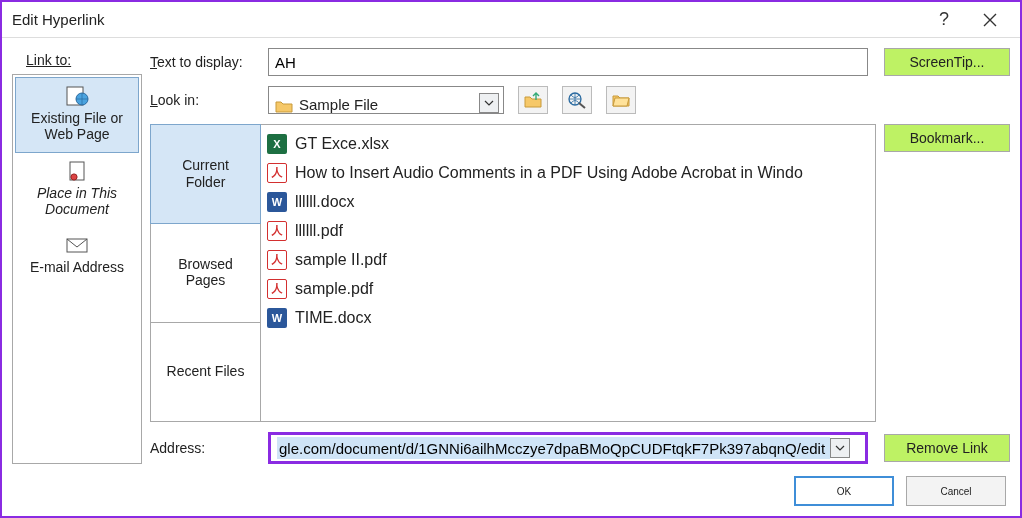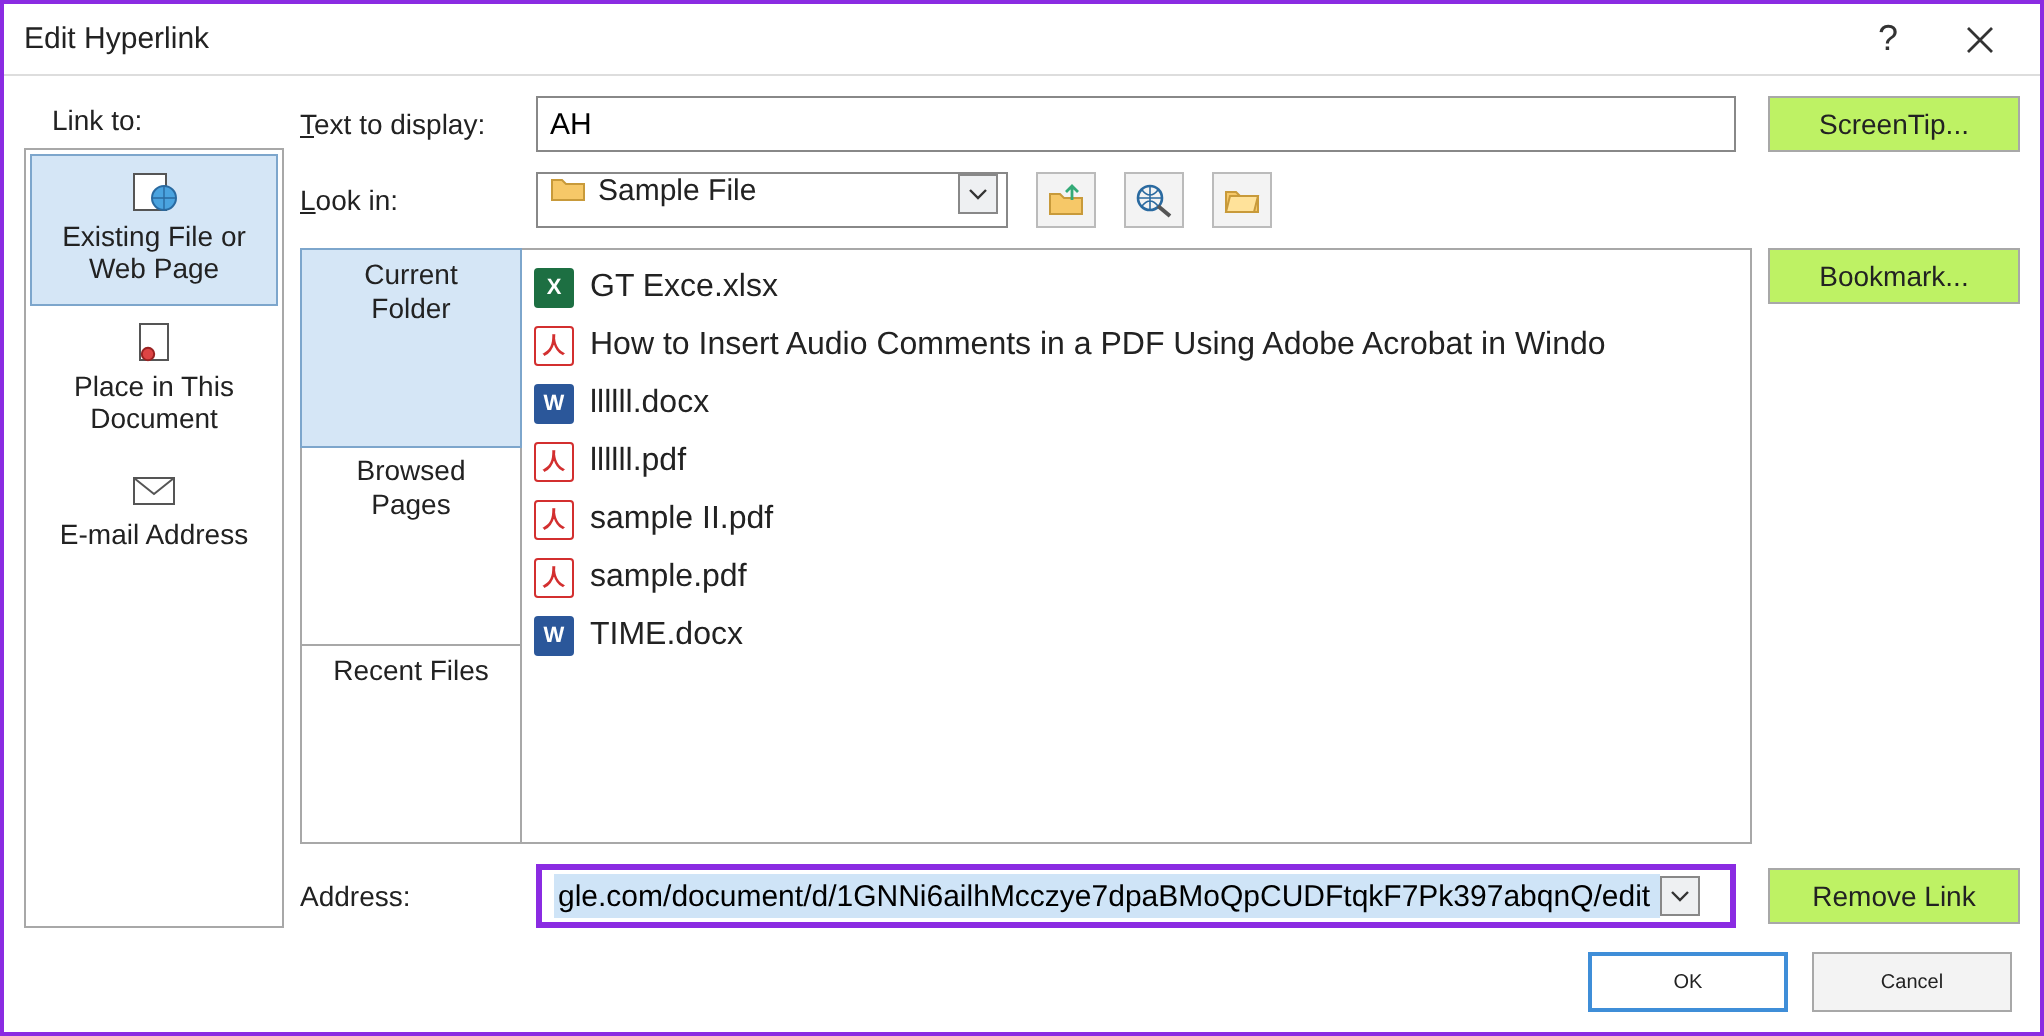--- a/index.html
+++ b/index.html
@@ -43,21 +43,21 @@
     flex: 1;
     display: flex;
     padding: 10px 10px 4px 10px;
     gap: 8px;
   }
   .leftcol {
     width: 130px;
     display: flex;
     flex-direction: column;
   }
-  .linkto-label { margin: 4px 0 6px 14px; }
+  .linkto-label { margin: 4px 0 6px 14px; text-decoration: underline; }
   .linkto-panel {
     border: 1px solid #a8a8a8;
     flex: 1;
     display: flex;
     flex-direction: column;
     padding: 2px;
   }
   .linkto-item {
     display: flex;
     flex-direction: column;
@@ -88,37 +88,37 @@
   .right-btn {
     width: 126px; height: 28px;
     border: 1px solid #a8a8a8;
     background: #bef264;
     display: flex; align-items: center; justify-content: center;
     font-size: 14px; margin-left: 8px;
   }
   .lookin-row { display:flex; align-items:center; gap:8px; }
   .lookin-select {
     flex:1; height:28px; border:1px solid #888; background:#fff;
-    display:flex; align-items:flex-start; padding:0 4px 0 6px; gap:6px;
+    display:flex; align-items:flex-end; padding:0 4px 0 6px; gap:6px;
     font-size:15px;
     max-width: 416px;
   }
   .lookin-select .sel-text { flex:1; }
   .dd-btn { width:20px; height:20px; border:1px solid #888; background:#eef0f2; display:flex;align-items:center;justify-content:center;font-size:11px;color:#333;}
   .tool-ico { width:30px; height:28px; border:1px solid #bbb; background:#f3f3f3; display:flex;align-items:center;justify-content:center; margin-left:6px;}
   .middle-area {
     display:flex; gap:0; flex:1;
   }
   .folder-tabs {
     width:110px;
     border-top:1px solid #a8a8a8;border-left:1px solid #a8a8a8;border-bottom:1px solid #a8a8a8;
     display:flex;flex-direction:column;
   }
   .folder-tab {
-    flex:1; display:flex;align-items:flex-start;justify-content:center;
+    flex:1; display:flex;align-items:center;justify-content:center;
     border-bottom:1px solid #a8a8a8;text-align:center;line-height:1.2;
     padding:4px;
   }
   .folder-tab:last-child { border-bottom:none; }
   .folder-tab.selected { background:#d5e6f6; border:1px solid #7da6cc; margin:-1px; z-index:1; }
   .filelist {
     flex:1; border:1px solid #a8a8a8; background:#fff; overflow:hidden;
     padding:4px 6px;
   }
   .file-row {
@@ -179,21 +179,21 @@
           <span style="white-space:pre-line;">Existing File or
 Web Page</span>
         </div>
         <div class="linkto-item">
           <span class="icon">
             <svg width="22" height="22" viewBox="0 0 22 22">
                 <rect x="4" y="2" width="14" height="18" fill="#fff" stroke="#555"></rect>
                 <circle cx="8" cy="17" r="3.1" fill="#d44" stroke="#922"></circle>
               </svg>
           </span>
-          <span style="white-space:pre-line;">Place in This
+          <span style="white-space:pre-line;font-style:italic;">Place in This
 Document</span>
         </div>
         <div class="linkto-item">
           <span class="icon">
             <svg width="24" height="20" viewBox="0 0 24 20">
                 <rect x="2" y="4" width="20" height="13" fill="#fff" stroke="#555"></rect>
                 <path d="M2 4 L12 12 L22 4" fill="none" stroke="#555"></path>
               </svg>
           </span>
           <span>E-mail Address</span>

